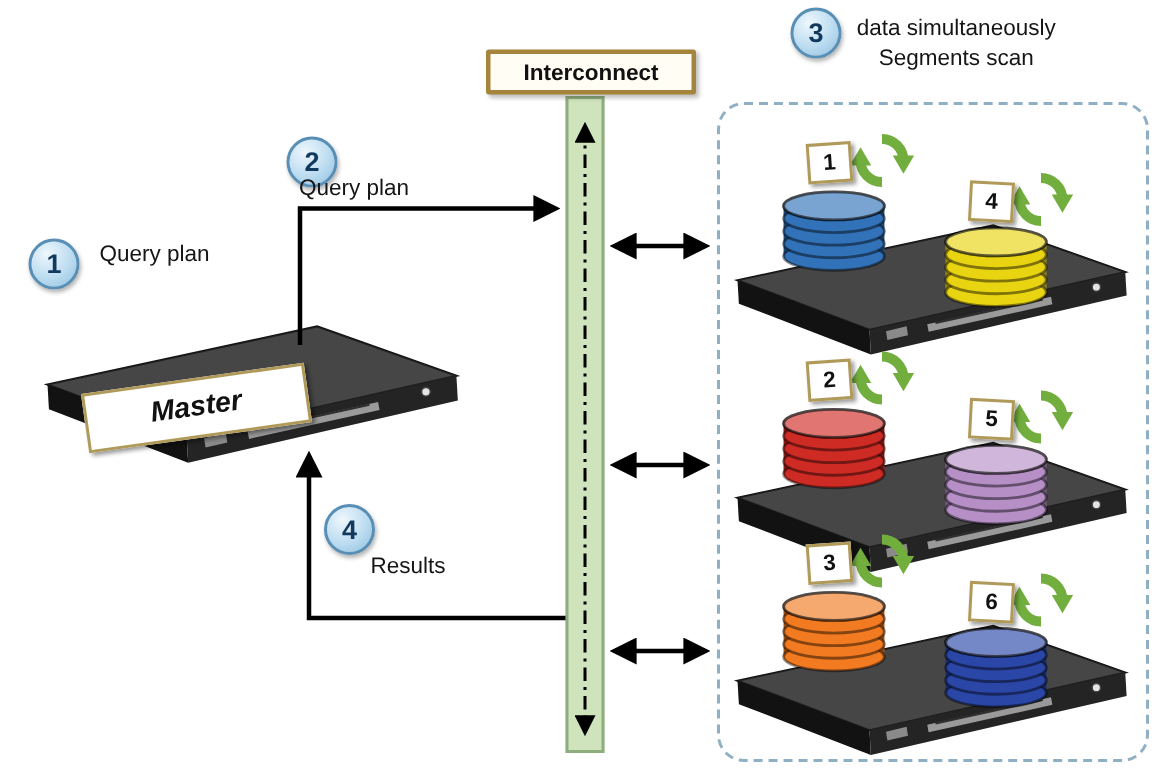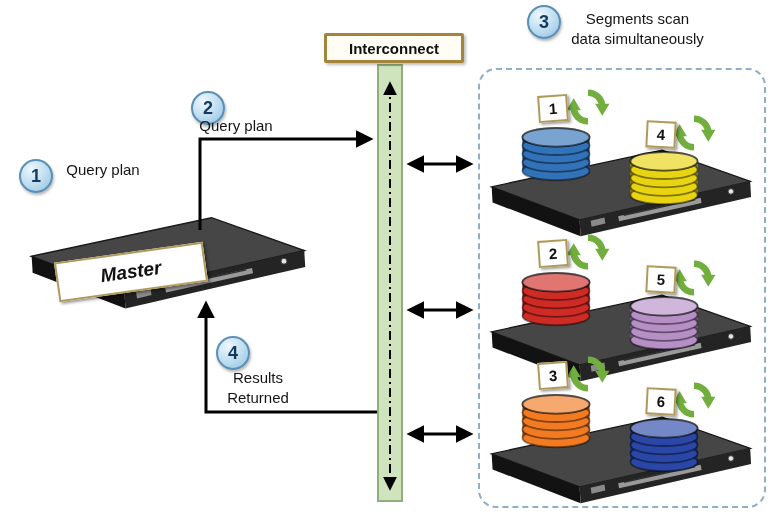--- a/index.html
+++ b/index.html
@@ -212,25 +212,24 @@
     <span>2</span>
   </div>
   <div class="lbl" style="left:182px;top:116px;width:108px;">
     <span>Query plan</span>
   </div>
 
   <div class="badge" style="left:527px;top:5px;">
     <span>3</span>
   </div>
   <div class="lbl" style="left:545px;top:9px;width:185px;">
+    <span>data simultaneously</span>
     <span>Segments scan</span>
-    <span>data simultaneously</span>
   </div>
 
   <div class="badge" style="left:216px;top:336px;">
     <span>4</span>
   </div>
-  <div class="lbl" style="left:204px;top:368px;width:108px;">
+  <div class="lbl" style="left:218px;top:368px;width:108px;">
     <span>Results</span>
-    <span>Returned</span>
   </div>
 
 </div>
 
 </body></html>

